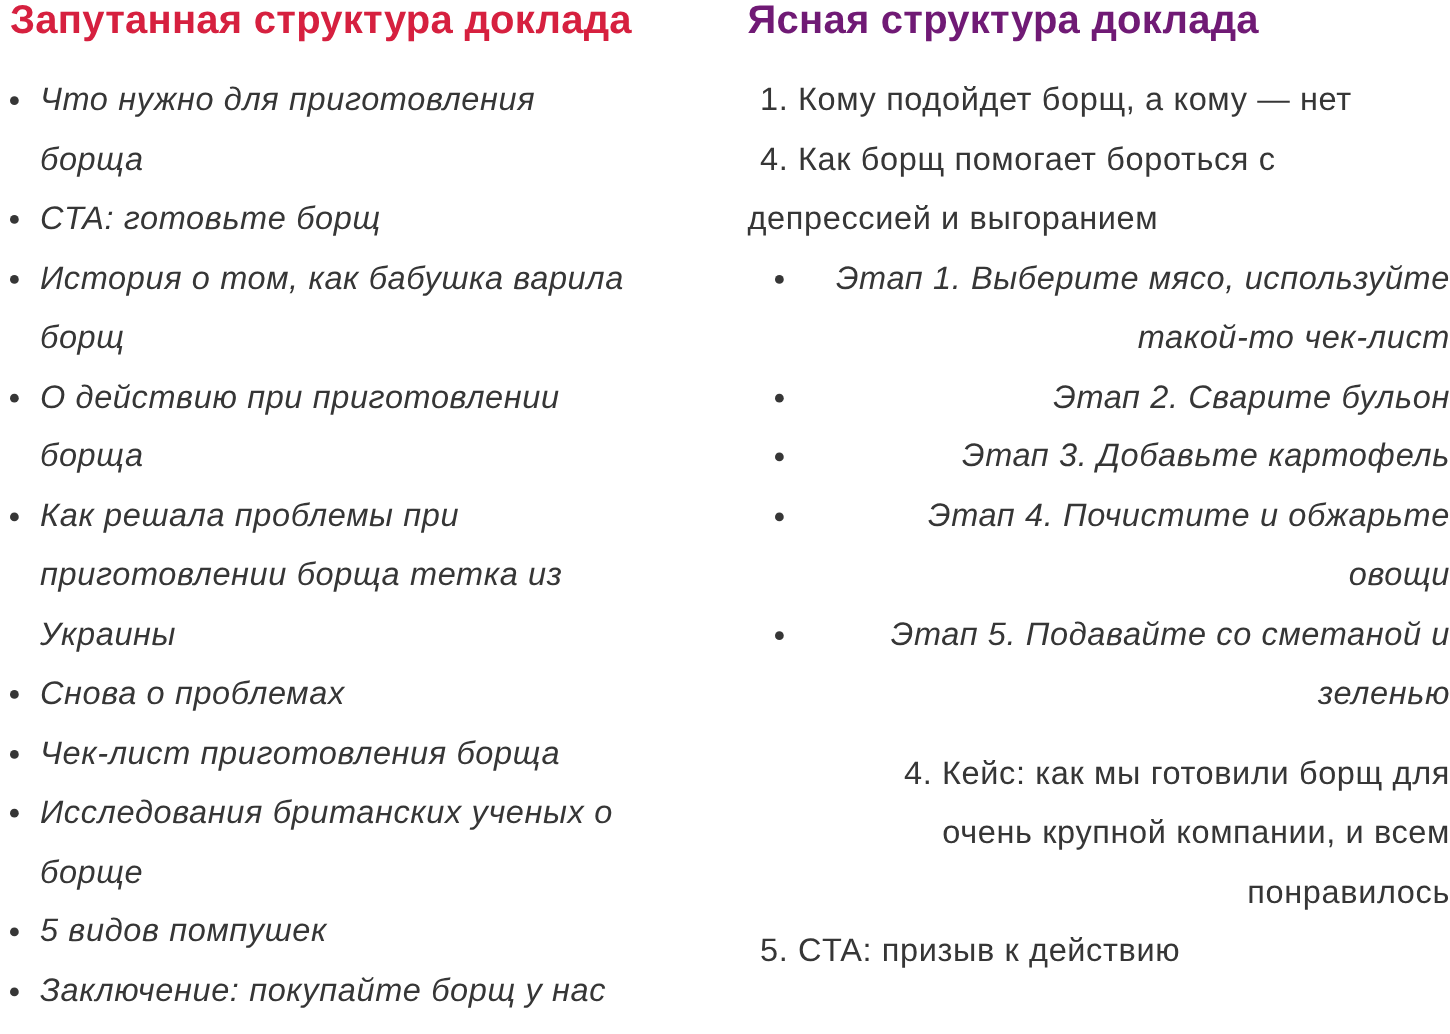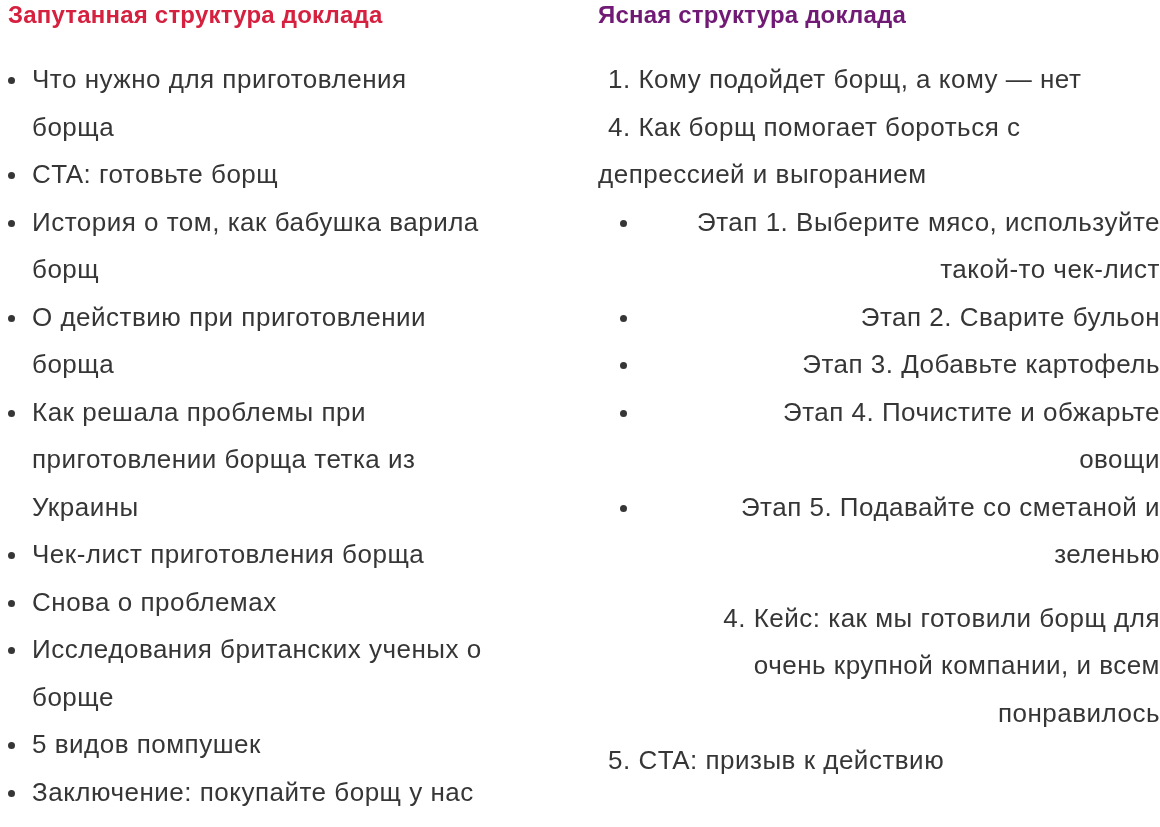--- a/index.html
+++ b/index.html
@@ -19,21 +19,21 @@
     grid-template-columns: 562px 562px;
     column-gap: 28px;
     font-family: "Liberation Sans", "DejaVu Sans", sans-serif;
     color: #363636;
   }
   .col {
     min-width: 0;
   }
   .heading {
     margin: 0 0 26px 0;
-    font-size: 24px;
+    font-size: 32px;
     line-height: 30px;
     font-weight: 700;
     letter-spacing: 0.2px;
   }
   .heading.bad   { color: #d6203f; }
   .heading.good  { color: #701a75; }
 
   .list {
     list-style: none;
     margin: 0;
@@ -43,21 +43,21 @@
     letter-spacing: 0.5px;
   }
   .item-text,
   .num-item {
     white-space: pre-line; 
   }
   .bullet-item {
     position: relative;
     padding-left: 24px;
   }
-  .bullet-item .item-text { display: block; }
+  .bullet-item .item-text { display: block; font-style: italic; }
   .dot {
     position: absolute;
     left: 0;
     top: 21px;
     width: 7px;
     height: 7px;
     border-radius: 50%;
     background: #363636;
   }
   
@@ -96,25 +96,25 @@
 борща</span>
       </li>
       <li class="bullet-item">
         <span class="dot"></span>
         <span class="item-text">Как решала проблемы при
 приготовлении борща тетка из
 Украины</span>
       </li>
       <li class="bullet-item">
         <span class="dot"></span>
-        <span class="item-text">Чек-лист приготовления борща</span>
+        <span class="item-text">Снова о проблемах</span>
       </li>
       <li class="bullet-item">
         <span class="dot"></span>
-        <span class="item-text">Снова о проблемах</span>
+        <span class="item-text">Чек-лист приготовления борща</span>
       </li>
       <li class="bullet-item">
         <span class="dot"></span>
         <span class="item-text">Исследования британских ученых о
 борще</span>
       </li>
       <li class="bullet-item">
         <span class="dot"></span>
         <span class="item-text">5 видов помпушек</span>
       </li>

